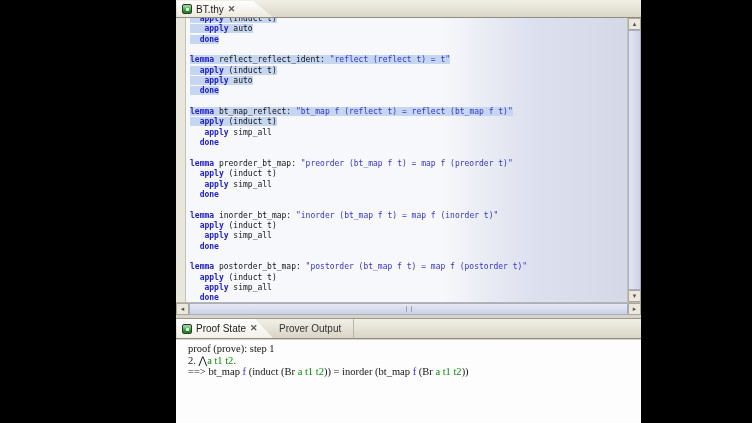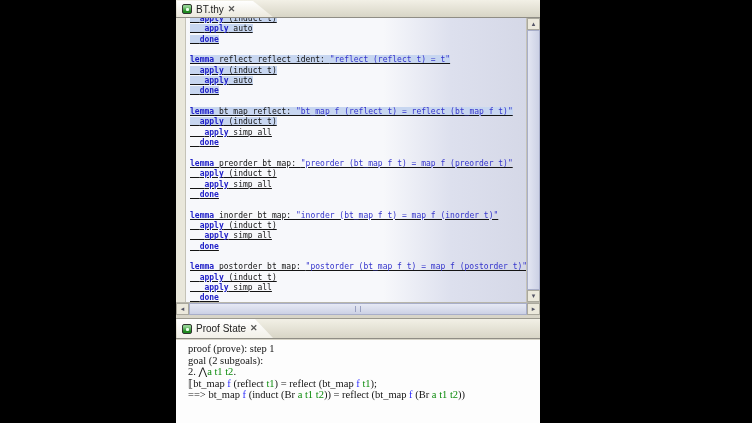--- a/index.html
+++ b/index.html
@@ -1,19 +1,19 @@
 <!DOCTYPE html>
 <html><head>
 <meta charset="utf-8">
 <style>
   * { margin:0; padding:0; box-sizing:border-box; }
   body { background:#222; }
   .screen { position:relative; width:752px; height:423px; background:#000; overflow:hidden;
             font-family:"Liberation Sans", sans-serif; }
-  .app { position:absolute; left:176px; top:0; width:364px; height:423px; background:#d8d5c8; }
+  .app { position:absolute; left:176px; top:0; width:465px; height:423px; background:#d8d5c8; }
 
   
   .tabstrip-top { position:absolute; left:0; top:0; right:0; height:18px;
     background:linear-gradient(#f2f0e6,#d8d5c6); border-bottom:1px solid #8f8d85; }
   .tab-editor { position:absolute; left:1px; top:1px; height:16px; width:96px;
     clip-path:polygon(0 0, calc(100% - 20px) 0, 100% 100%, 0 100%);
     background:linear-gradient(#ffffff,#ece9dd);
     display:flex; align-items:center; gap:4px; padding:0 5px; }
   .tab-label { font-size:10px; color:#222; }
   .close-x { font-size:9px; font-weight:bold; color:#555; line-height:1; cursor:default; }
@@ -23,21 +23,21 @@
   .app-icon::after { content:""; position:absolute; left:3px; top:3px; width:3px; height:3px;
     background:#eaffea; border-radius:1px; }
 
   
   .editor { position:absolute; left:0; top:18px; right:0; height:284px; display:flex; }
   .gutter { width:10px; background:#e9e7db; border-right:1px solid #c4c2b7; }
   .code { flex:1; overflow:hidden; position:relative; padding-left:4px;
     background:linear-gradient(90deg,#f7f8fb 0%, #f7f8fb 58%, #dde0ee 78%, #d5d8e7 100%); }
   .code-inner { margin-top:-4px; }
   .code .line { height:10.35px; white-space:pre;
-    font:8px/10.35px "DejaVu Sans Mono", monospace; color:#141414;text-decoration:underline; }
+    font:8px/10.35px "DejaVu Sans Mono", monospace; color:#141414; }
   .code .line.hl .line-text { background:#c7d6f0; }
   .seg-k { color:#2121c8; font-weight:bold; }
   .seg-s { color:#3434cc; }
   .seg-p { color:#141414; }
 
   
   .vscroll { width:14px; background:#e6e4d8; border-left:1px solid #c4c2b7;
     display:flex; flex-direction:column; }
   .varrow { height:12px; background:#ece9dc; border:1px solid #aaa89d;
     font-size:7px; color:#556; display:flex; align-items:center; justify-content:center; }
@@ -140,26 +140,27 @@
     </div>
 
     <div class="sash"></div>
 
     <div class="tabstrip-bottom">
       <div class="tab-ps">
         <span class="app-icon"></span>
         <span class="tab-label">Proof State</span>
         <span class="close-x">✕</span>
       </div>
+      <div class="tab-po">
+        <span class="tab-label">Prover Output</span>
+      </div>
     </div>
 
     <div class="output">
       <div>
           <div class="line"><span class="line-text"><span class="seg-p">proof (prove): step 1</span></span></div>
-          <div class="line"><span class="line-text"><span class="seg-p">goal (2 subgoals):</span></span></div>
           <div class="line"><span class="line-text"><span class="seg-p">2. ⋀</span><span class="seg-b">a t1 t2</span><span class="seg-p">.</span></span></div>
-          <div class="line"><span class="line-text"><span class="seg-p">⟦bt_map </span><span class="seg-f">f</span><span class="seg-p"> (reflect </span><span class="seg-b">t1</span><span class="seg-p">) = reflect (bt_map </span><span class="seg-f">f</span><span class="seg-p"> </span><span class="seg-b">t1</span><span class="seg-p">);</span></span></div>
-          <div class="line"><span class="line-text"><span class="seg-p">==&gt; bt_map </span><span class="seg-f">f</span><span class="seg-p"> (induct (Br </span><span class="seg-b">a t1 t2</span><span class="seg-p">)) = reflect (bt_map </span><span class="seg-f">f</span><span class="seg-p"> (Br </span><span class="seg-b">a t1 t2</span><span class="seg-p">))</span></span></div>
+          <div class="line"><span class="line-text"><span class="seg-p">==&gt; bt_map </span><span class="seg-f">f</span><span class="seg-p"> (induct (Br </span><span class="seg-b">a t1 t2</span><span class="seg-p">)) = inorder (bt_map </span><span class="seg-f">f</span><span class="seg-p"> (Br </span><span class="seg-b">a t1 t2</span><span class="seg-p">))</span></span></div>
         </div>
     </div>
 
   </div>
 </div>
 
 </body></html>

